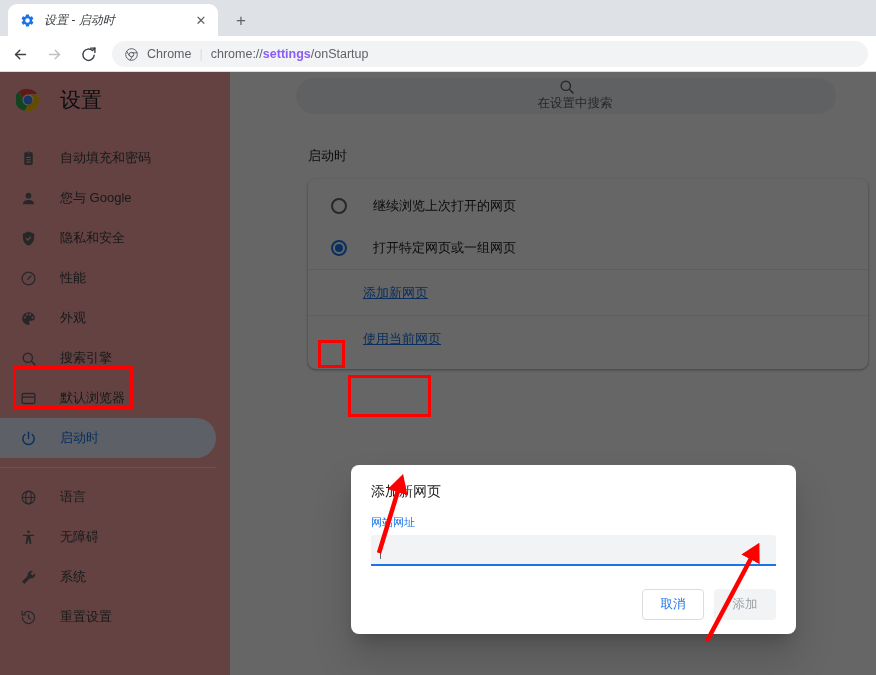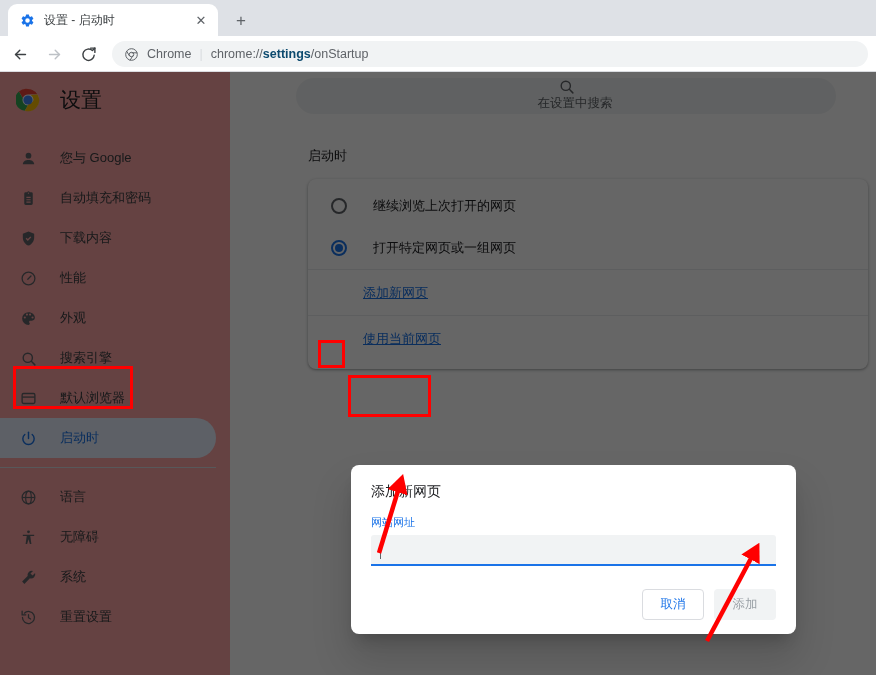--- a/index.html
+++ b/index.html
@@ -16,21 +16,21 @@
     background: #ffffff;
   }
   #tabstrip {
     position: absolute; left: 0; top: 0; width: 876px; height: 36px;
     background: #dee1e6;
   }
   #tab {
     position: absolute; left: 8px; top: 4px; width: 210px; height: 32px;
     background: #ffffff;
     border-radius: 9px 9px 0 0;
-    display: flex; align-items: center;
+    display: flex; align-items: center; font-style: italic;
   }
   #tab .tab-favicon {
     margin-left: 11px; width: 16px; height: 16px;
     display: flex; align-items: center; justify-content: center;
   }
   #tab .tab-title {
     margin-left: 9px; flex: 1;
     font-size: 12px; color: #3c4043;
     white-space: nowrap; overflow: hidden; text-overflow: ellipsis;
   }
@@ -66,21 +66,21 @@
   #omnibox .chrome-badge-icon { width: 15px; height: 15px; flex: 0 0 auto; }
   #omnibox .chrome-label {
     margin-left: 8px; font-size: 12.5px; color: #5f6368;
   }
   #omnibox .omni-sep {
     margin: 0 8px; color: #dadce0; font-size: 12.5px;
   }
   #omnibox .omni-url {
     font-size: 12.5px; color: #5f6368; white-space: nowrap;
   }
-  #omnibox .omni-url b { color: #0c4a6e; font-weight: 700; }
+  #omnibox .omni-url b { color: #8b5cf6; font-weight: 700; }
   #toolbar-bottom-line {
     position: absolute; left: 0; top: 71px; width: 876px; height: 1px;
     background: #dadce0;
   }
 
   
   #settings-page {
     position: absolute; left: 0; top: 72px; width: 876px; height: 603px;
     background: #ffffff; overflow: hidden;
   }
@@ -320,43 +320,43 @@
         </svg>
       </span>
       <span class="title">设置</span>
     </div>
 
     <div class="nav-list">
 
       <div class="nav-item">
         <span class="nav-icon">
           <svg width="17" height="17" viewBox="0 0 24 24" fill="currentColor">
+              <path d="M16 3h-2.2a2 2 0 0 0-3.6 0H8a2 2 0 0 0-2 2v14a2 2 0 0 0 2 2h8a2 2 0 0 0 2-2V5a2 2 0 0 0-2-2zm-4 .6a.9.9 0 1 1 0 1.8.9.9 0 0 1 0-1.8zM15 18H9v-1.6h6V18zm0-3.4H9V13h6v1.6zm0-3.4H9V9.6h6v1.6z"></path>
+            </svg>
+        </span>
+        <span class="nav-label">自动填充和密码</span>
+      </div>
+
+      <div class="nav-item">
+        <span class="nav-icon">
+          <svg width="17" height="17" viewBox="0 0 24 24" fill="currentColor">
               <circle cx="12" cy="8" r="4"></circle>
               <path d="M4 20c0-4 3.6-6 8-6s8 2 8 6z"></path>
             </svg>
         </span>
         <span class="nav-label">您与 Google</span>
       </div>
 
       <div class="nav-item">
         <span class="nav-icon">
           <svg width="17" height="17" viewBox="0 0 24 24" fill="currentColor">
-              <path d="M16 3h-2.2a2 2 0 0 0-3.6 0H8a2 2 0 0 0-2 2v14a2 2 0 0 0 2 2h8a2 2 0 0 0 2-2V5a2 2 0 0 0-2-2zm-4 .6a.9.9 0 1 1 0 1.8.9.9 0 0 1 0-1.8zM15 18H9v-1.6h6V18zm0-3.4H9V13h6v1.6zm0-3.4H9V9.6h6v1.6z"></path>
-            </svg>
-        </span>
-        <span class="nav-label">自动填充和密码</span>
-      </div>
-
-      <div class="nav-item">
-        <span class="nav-icon">
-          <svg width="17" height="17" viewBox="0 0 24 24" fill="currentColor">
               <path d="M12 2l8 3.2v5.6c0 5-3.4 9.6-8 11.2-4.6-1.6-8-6.2-8-11.2V5.2L12 2zm-1 13.4l5-5-1.4-1.4-3.6 3.6-1.6-1.6L8 12.4l3 3z"></path>
             </svg>
         </span>
-        <span class="nav-label">下载内容</span>
+        <span class="nav-label">隐私和安全</span>
       </div>
 
       <div class="nav-item">
         <span class="nav-icon">
           <svg width="17" height="17" viewBox="0 0 24 24" fill="none" stroke="currentColor" stroke-width="1.8">
               <circle cx="12" cy="12" r="9"></circle>
               <path d="M15.5 8.5L11 13" stroke-linecap="round"></path>
             </svg>
         </span>
         <span class="nav-label">性能</span>

